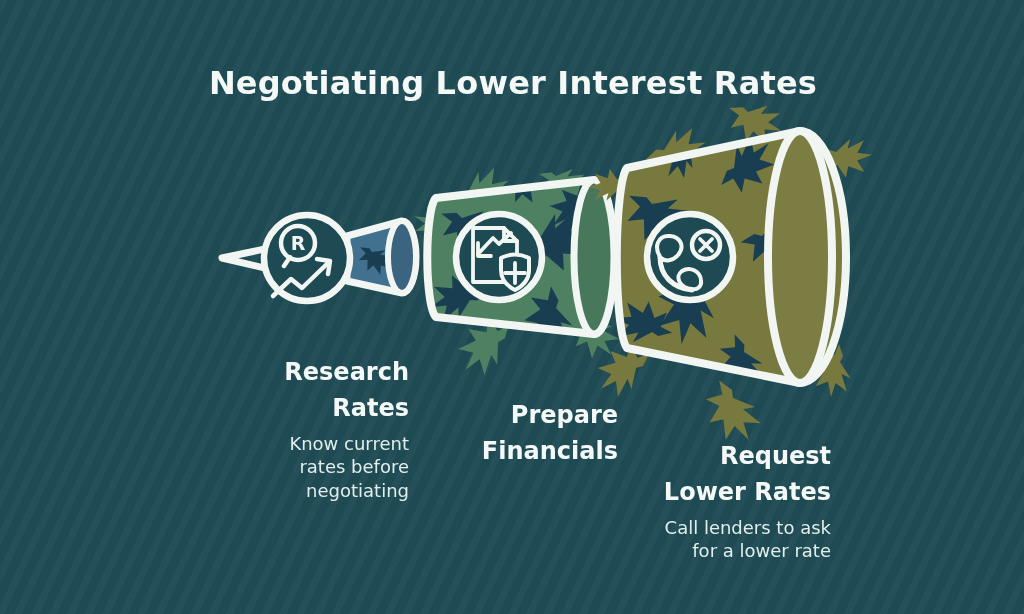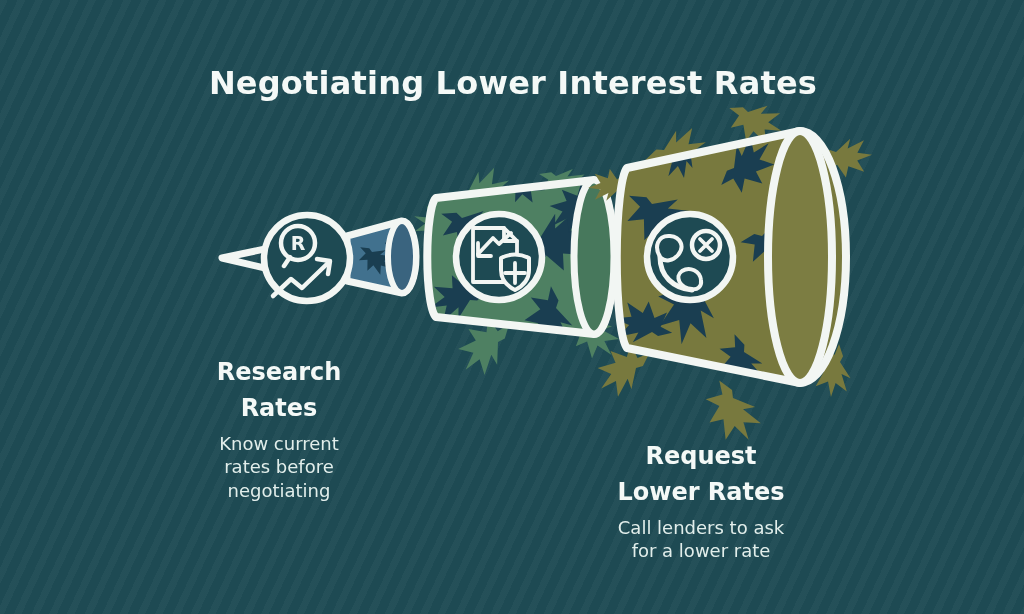--- a/index.html
+++ b/index.html
@@ -21,21 +21,21 @@
   .ink-thin{stroke:#f2f6f3;fill:none;stroke-linecap:round;stroke-linejoin:round;stroke-width:3.8;}
   .ink-fill{fill:#1e4a53;stroke:#f2f6f3;stroke-linecap:round;stroke-linejoin:round;stroke-width:4;}
   .jag-dark{fill:#1a3e51;}
   .jag-green{fill:#4e8062;}
   .jag-olive{fill:#78793e;}
   .r-symbol{fill:#edf4f1;font-family:"DejaVu Sans",sans-serif;font-weight:700;font-size:19px;text-anchor:middle;}
   .page-title{
     position:absolute;left:513px;top:64px;transform:translateX(-50%);
     white-space:nowrap;font-size:32px;font-weight:700;color:#f4f9f7;letter-spacing:.2px;
   }
-  .step{position:absolute;width:260px;transform:translateX(-50%);text-align:center;}
+  .step{position:absolute;width:260px;transform:translateX(-50%);text-align:right;}
   .step-heading{font-size:24px;font-weight:700;line-height:1.5;color:#f4f9f7;white-space:pre-line;}
   .step-body{margin-top:6px;font-size:18px;font-weight:400;line-height:1.3;color:#e2eeeb;white-space:pre-line;}
   #step-research{left:279px;top:354px;}
   #step-prepare{left:488px;top:397px;}
   #step-request{left:701px;top:438px;}
 </style>
 </head>
 <body>
 
 <div class="texture"></div>
@@ -146,20 +146,22 @@
 
 <div class="step" id="step-research">
   <div class="step-heading">Research
 Rates</div>
   <div class="step-body">Know current
 rates before
 negotiating</div>
 </div>
 
 <div class="step" id="step-prepare">
+  <div class="step-heading">Prepare
+Financials</div>
 </div>
 
 <div class="step" id="step-request">
   <div class="step-heading">Request
 Lower Rates</div>
   <div class="step-body">Call lenders to ask
 for a lower rate</div>
 </div>
 
 </body></html>

